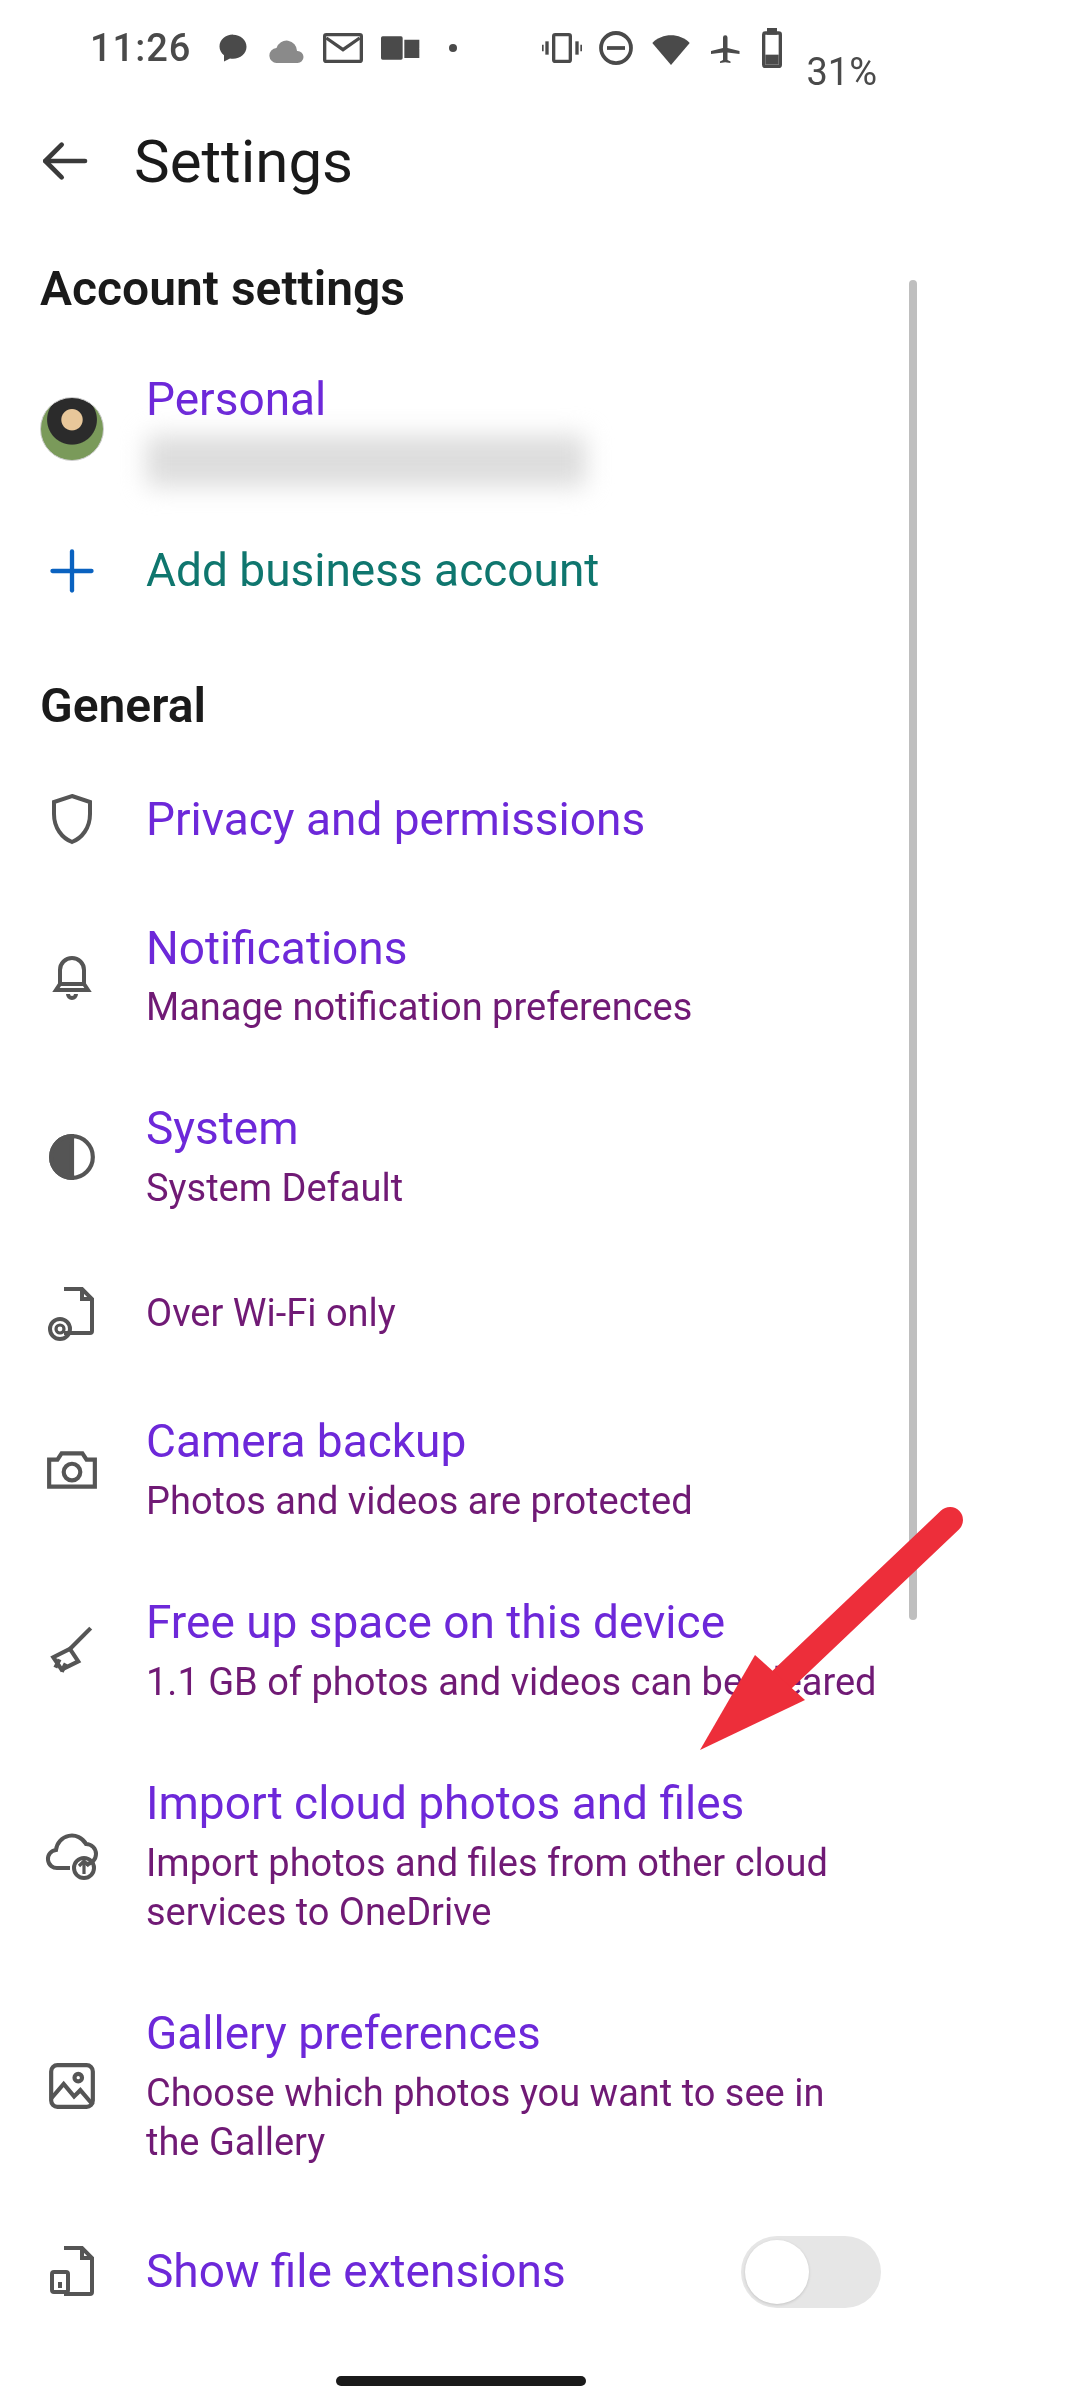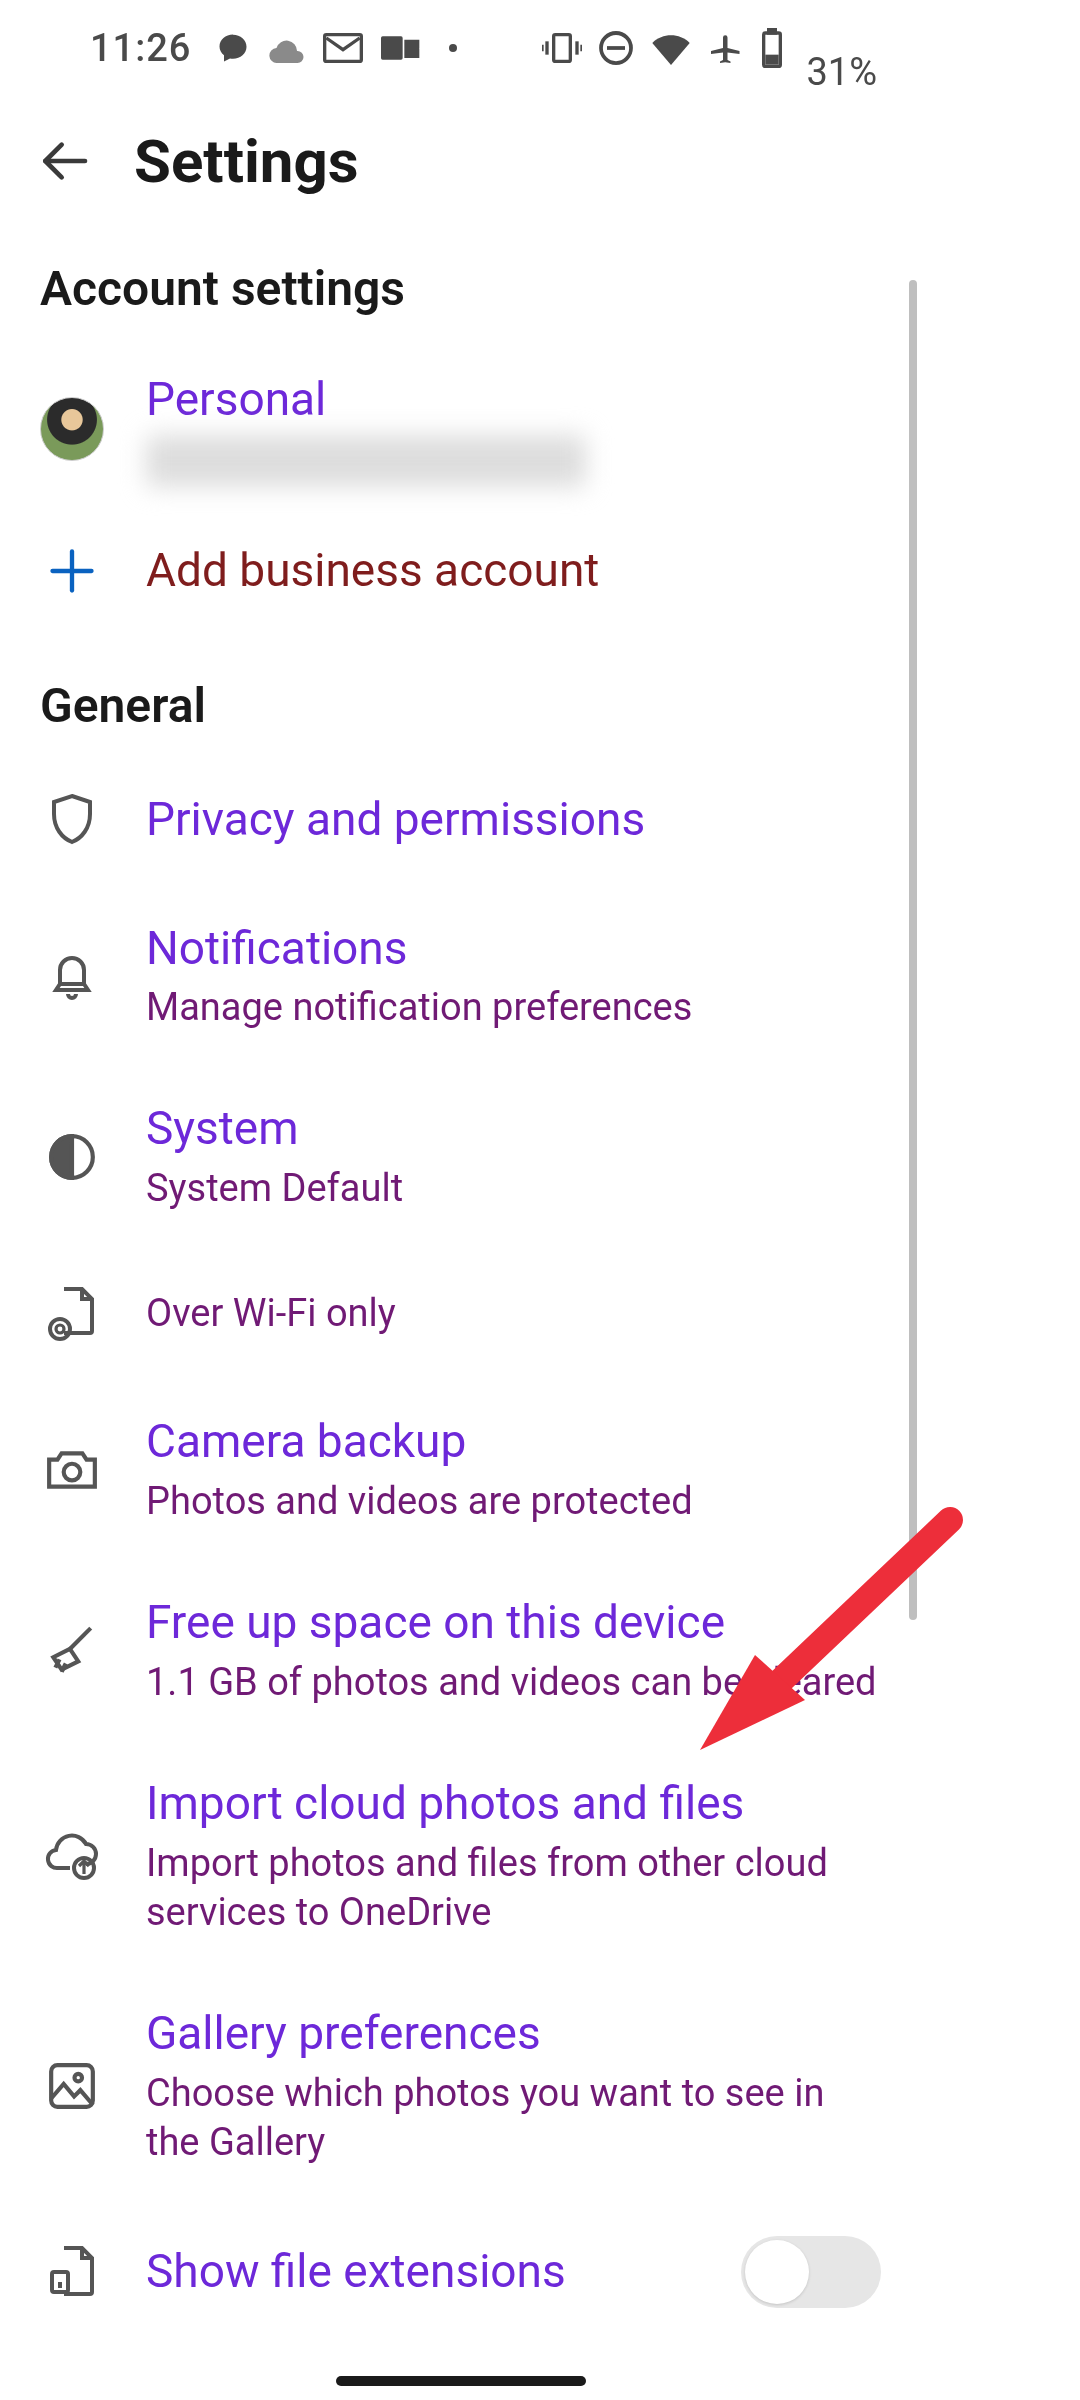--- a/index.html
+++ b/index.html
@@ -8,31 +8,31 @@
 
   
   .status-bar { display: flex; align-items: center; height: 96px; padding: 0 44px 0 90px; font-size: 38px; color: #4a4a4a; }
   .status-bar .time { font-weight: 500; letter-spacing: 1px; }
   .status-bar .notif-icons { display: flex; gap: 18px; margin-left: 24px; align-items: center; }
   .status-bar .right-icons { margin-left: auto; display: flex; align-items: center; gap: 16px; }
   .status-bar .batt-pct { font-size: 38px; margin-left: 6px; margin-top: 48px; }
 
   
   .app-bar { display: flex; align-items: center; height: 130px; padding: 0 36px; gap: 42px; }
-  .app-bar .title { font-size: 60px; font-weight: 700; }
+  .app-bar .title { font-size: 60px; font-weight: 400; }
 
   
   .section-header { font-size: 48px; font-weight: 600; padding: 34px 40px 20px; }
   .list { display: flex; flex-direction: column; }
   .row { display: flex; align-items: center; padding: 34px 40px; gap: 42px; min-height: 120px; }
   .row .leading { width: 64px; height: 64px; display: flex; align-items: center; justify-content: center; flex-shrink: 0; color: #555; }
   .row .texts { display: flex; flex-direction: column; gap: 6px; flex: 1; }
   .row .title-text { font-size: 46px; color: #6d28d9; line-height: 1.25; }
   .row .sub-text { font-size: 38px; color: #701a75; line-height: 1.3; }
-  .row.link .title-text { color: #7f1d1d; }
+  .row.link .title-text { color: #0f766e; }
   .row.link .leading svg { stroke: #0a62c0; }
 
   .avatar { width: 64px; height: 64px; border-radius: 50%; background: radial-gradient(circle at 50% 35%, #e8c79a 0 20%, #2b2b2b 22% 48%, #7a9a5a 50% 100%); border: 1px solid #ccc; }
   .blurred { filter: blur(12px); background: #ddd; color: #bbb; border-radius: 6px; width: 440px; height: 52px; }
 
   .toggle { width: 140px; height: 72px; border-radius: 40px; background: #e6e6e6; position: relative; flex-shrink: 0; }
   .toggle .knob { position: absolute; top: 4px; left: 4px; width: 64px; height: 64px; border-radius: 50%; background: #fff; box-shadow: 0 1px 3px rgba(0,0,0,0.15); }
 
   
   .scroll-edge { position: absolute; right: 4px; top: 280px; bottom: 780px; width: 8px; background: #bfbfbf; border-radius: 4px; }

